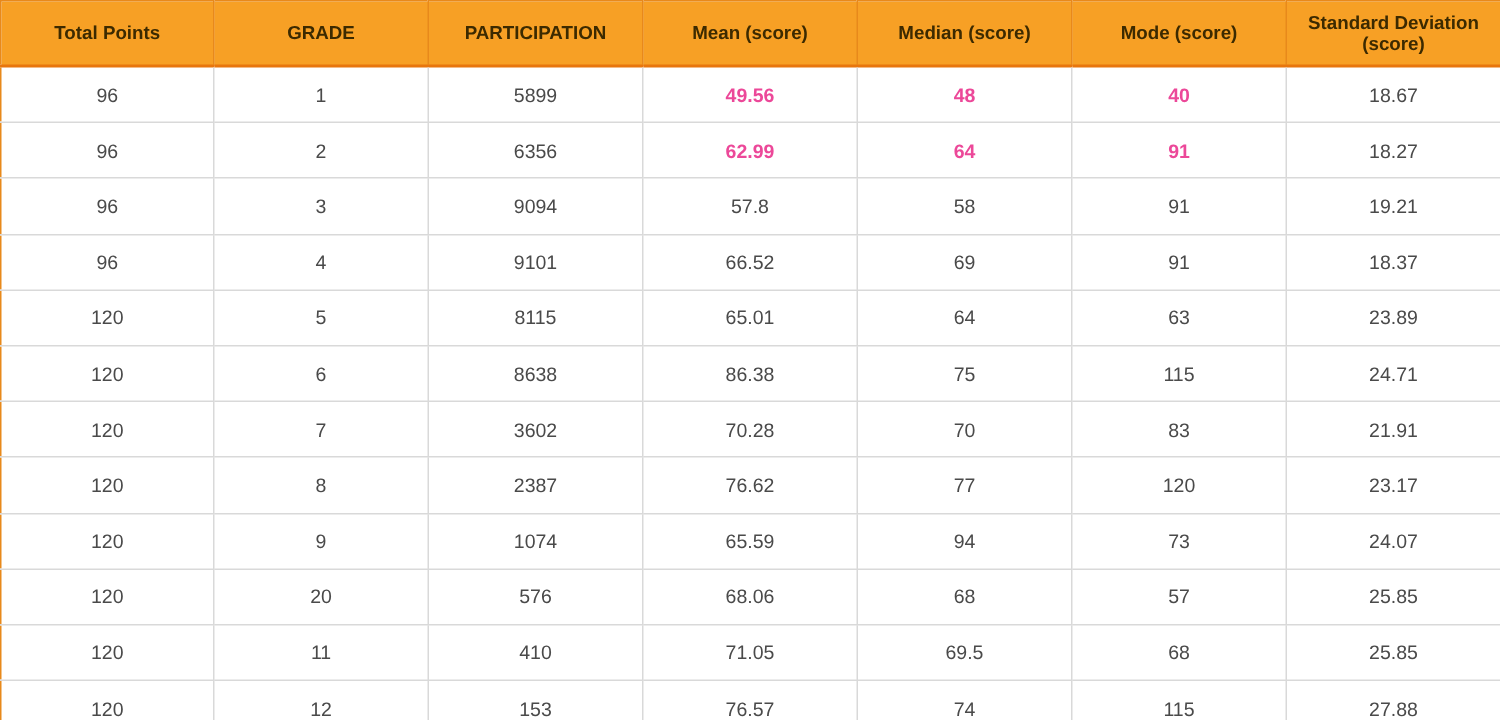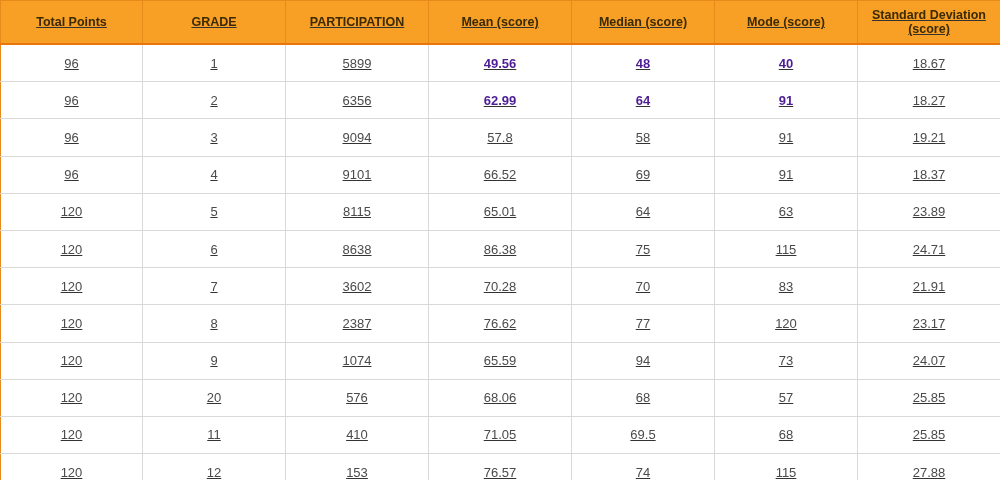--- a/index.html
+++ b/index.html
@@ -11,21 +11,20 @@
     width: 1000px;
     height: 480px;
     font-family: "Liberation Sans", sans-serif;
     color: #333333;
     overflow: hidden;
   }
   .table-wrap {
     width: 1000px;
     height: 412px;
     box-sizing: border-box;
-    text-decoration: underline;
   }
   table.stats-table {
     border-collapse: collapse;
     width: 1000px;
     table-layout: fixed;
   }
   table.stats-table col.c0 { width: 142px; }
   table.stats-table col.c1 { width: 143px; }
   table.stats-table col.c2 { width: 143px; }
   table.stats-table col.c3 { width: 143px; }
@@ -56,21 +55,21 @@
     height: 36.2px;
     padding: 0 4px;
     border-bottom: 1px solid #d9d9d9;
     border-right: 1px solid #d9d9d9;
     background: #ffffff;
   }
   tbody td:last-child { border-right: none; }
   tbody tr:last-child td { border-bottom: none; }
 
   .hl {
-    color: #4c1d95;
+    color: #ec4899;
     font-weight: bold;
   }
   .outer-border {
     border-left: 1px solid #E8891B;
     border-right: 1px solid #E8891B;
     border-top: 1px solid #E8891B;
   }
 </style>
 </head>
 <body>

